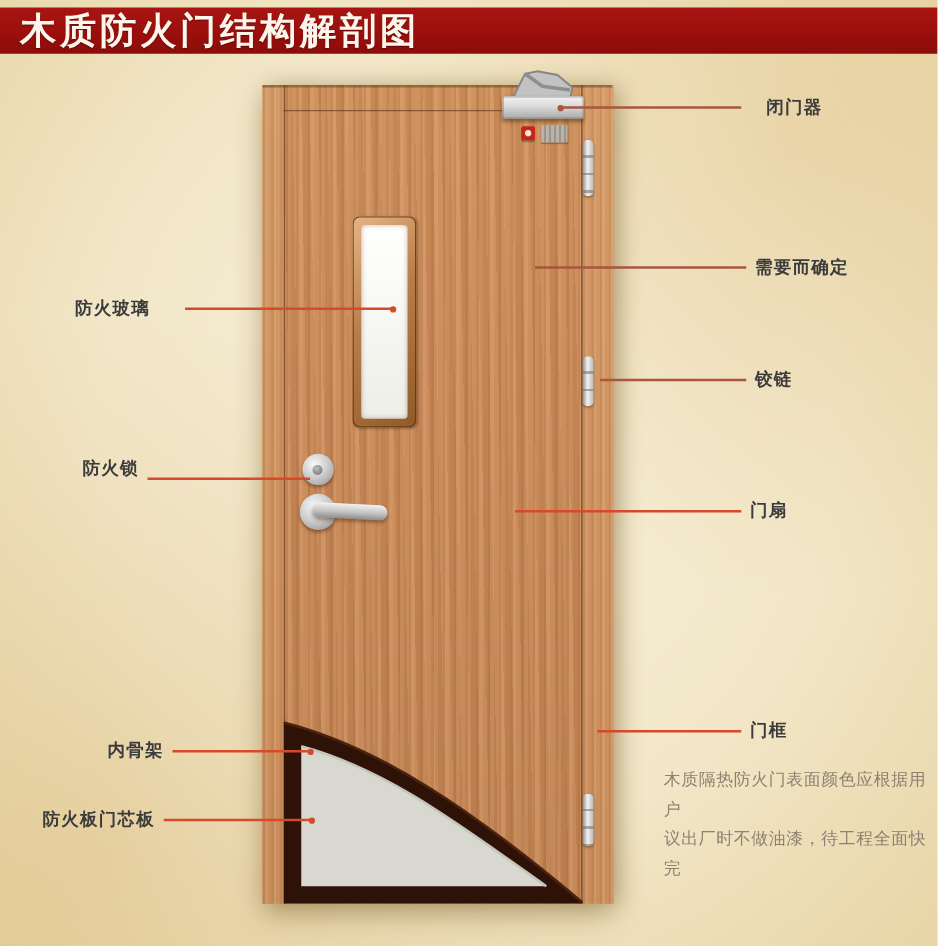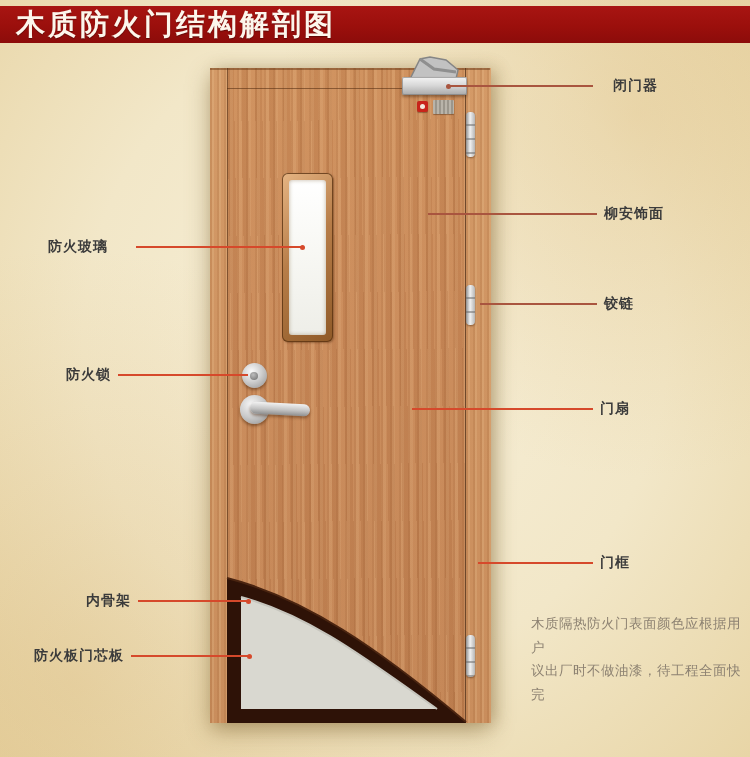--- a/index.html
+++ b/index.html
@@ -169,54 +169,54 @@
     <div class="lever"></div>
 
     <svg class="cutaway" viewBox="210 570 280 153">
       <path d="M227,578 C305,598 378,648 466,722 L466,723 L227,723 Z" fill="#2e1207"></path>
       <path d="M227,578 C305,598 378,648 466,722" fill="none" stroke="#4a2410" stroke-width="2"></path>
       <path d="M241,597 C308,615 364,657 437,709 L241,709 Z" fill="#d9d8d0"></path>
       <path d="M241,597 C308,615 364,657 437,709" fill="none" stroke="#c6c5bd" stroke-width="2"></path>
     </svg>
   </div>
 
-  <div class="lbl left-side" style="left:48px; top:238px;gap:28px;">
+  <div class="lbl left-side" style="left:60px; top:238px;gap:28px;">
     <span class="txt">防火玻璃</span>
     <span class="line dot c-bright" style="width:168px;"></span>
   </div>
-  <div class="lbl left-side" style="left:66px; top:366px;">
+  <div class="lbl left-side" style="left:66px; top:366px;align-items:flex-end;">
     <span class="txt">防火锁</span>
     <span class="line c-bright" style="width:130px;"></span>
   </div>
   <div class="lbl left-side" style="left:86px; top:592px;">
     <span class="txt">内骨架</span>
     <span class="line dot c-bright" style="width:112px;"></span>
   </div>
   <div class="lbl left-side" style="left:34px; top:647px;">
     <span class="txt">防火板门芯板</span>
     <span class="line dot c-bright" style="width:120px;"></span>
   </div>
 
   <div class="lbl right-side" style="left:447px; top:77px;gap:20px;">
     <span class="line dot c-muted" style="width:146px;"></span>
     <span class="txt">闭门器</span>
   </div>
   <div class="lbl right-side" style="left:428px; top:205px;">
     <span class="line c-muted" style="width:169px;"></span>
-    <span class="txt">柳安饰面</span>
+    <span class="txt">需要而确定</span>
   </div>
   <div class="lbl right-side" style="left:480px; top:295px;">
     <span class="line c-muted" style="width:117px;"></span>
     <span class="txt">铰链</span>
   </div>
   <div class="lbl right-side" style="left:412px; top:400px;">
     <span class="line c-bright" style="width:181px;"></span>
     <span class="txt">门扇</span>
   </div>
-  <div class="lbl right-side" style="left:478px; top:554px;">
+  <div class="lbl right-side" style="left:478px; top:576px;">
     <span class="line c-bright" style="width:115px;"></span>
     <span class="txt">门框</span>
   </div>
 
   <div class="desc">
     <div>木质隔热防火门表面颜色应根据用户</div>
     <div>议出厂时不做油漆，待工程全面快完</div>
 
   </div>
 

